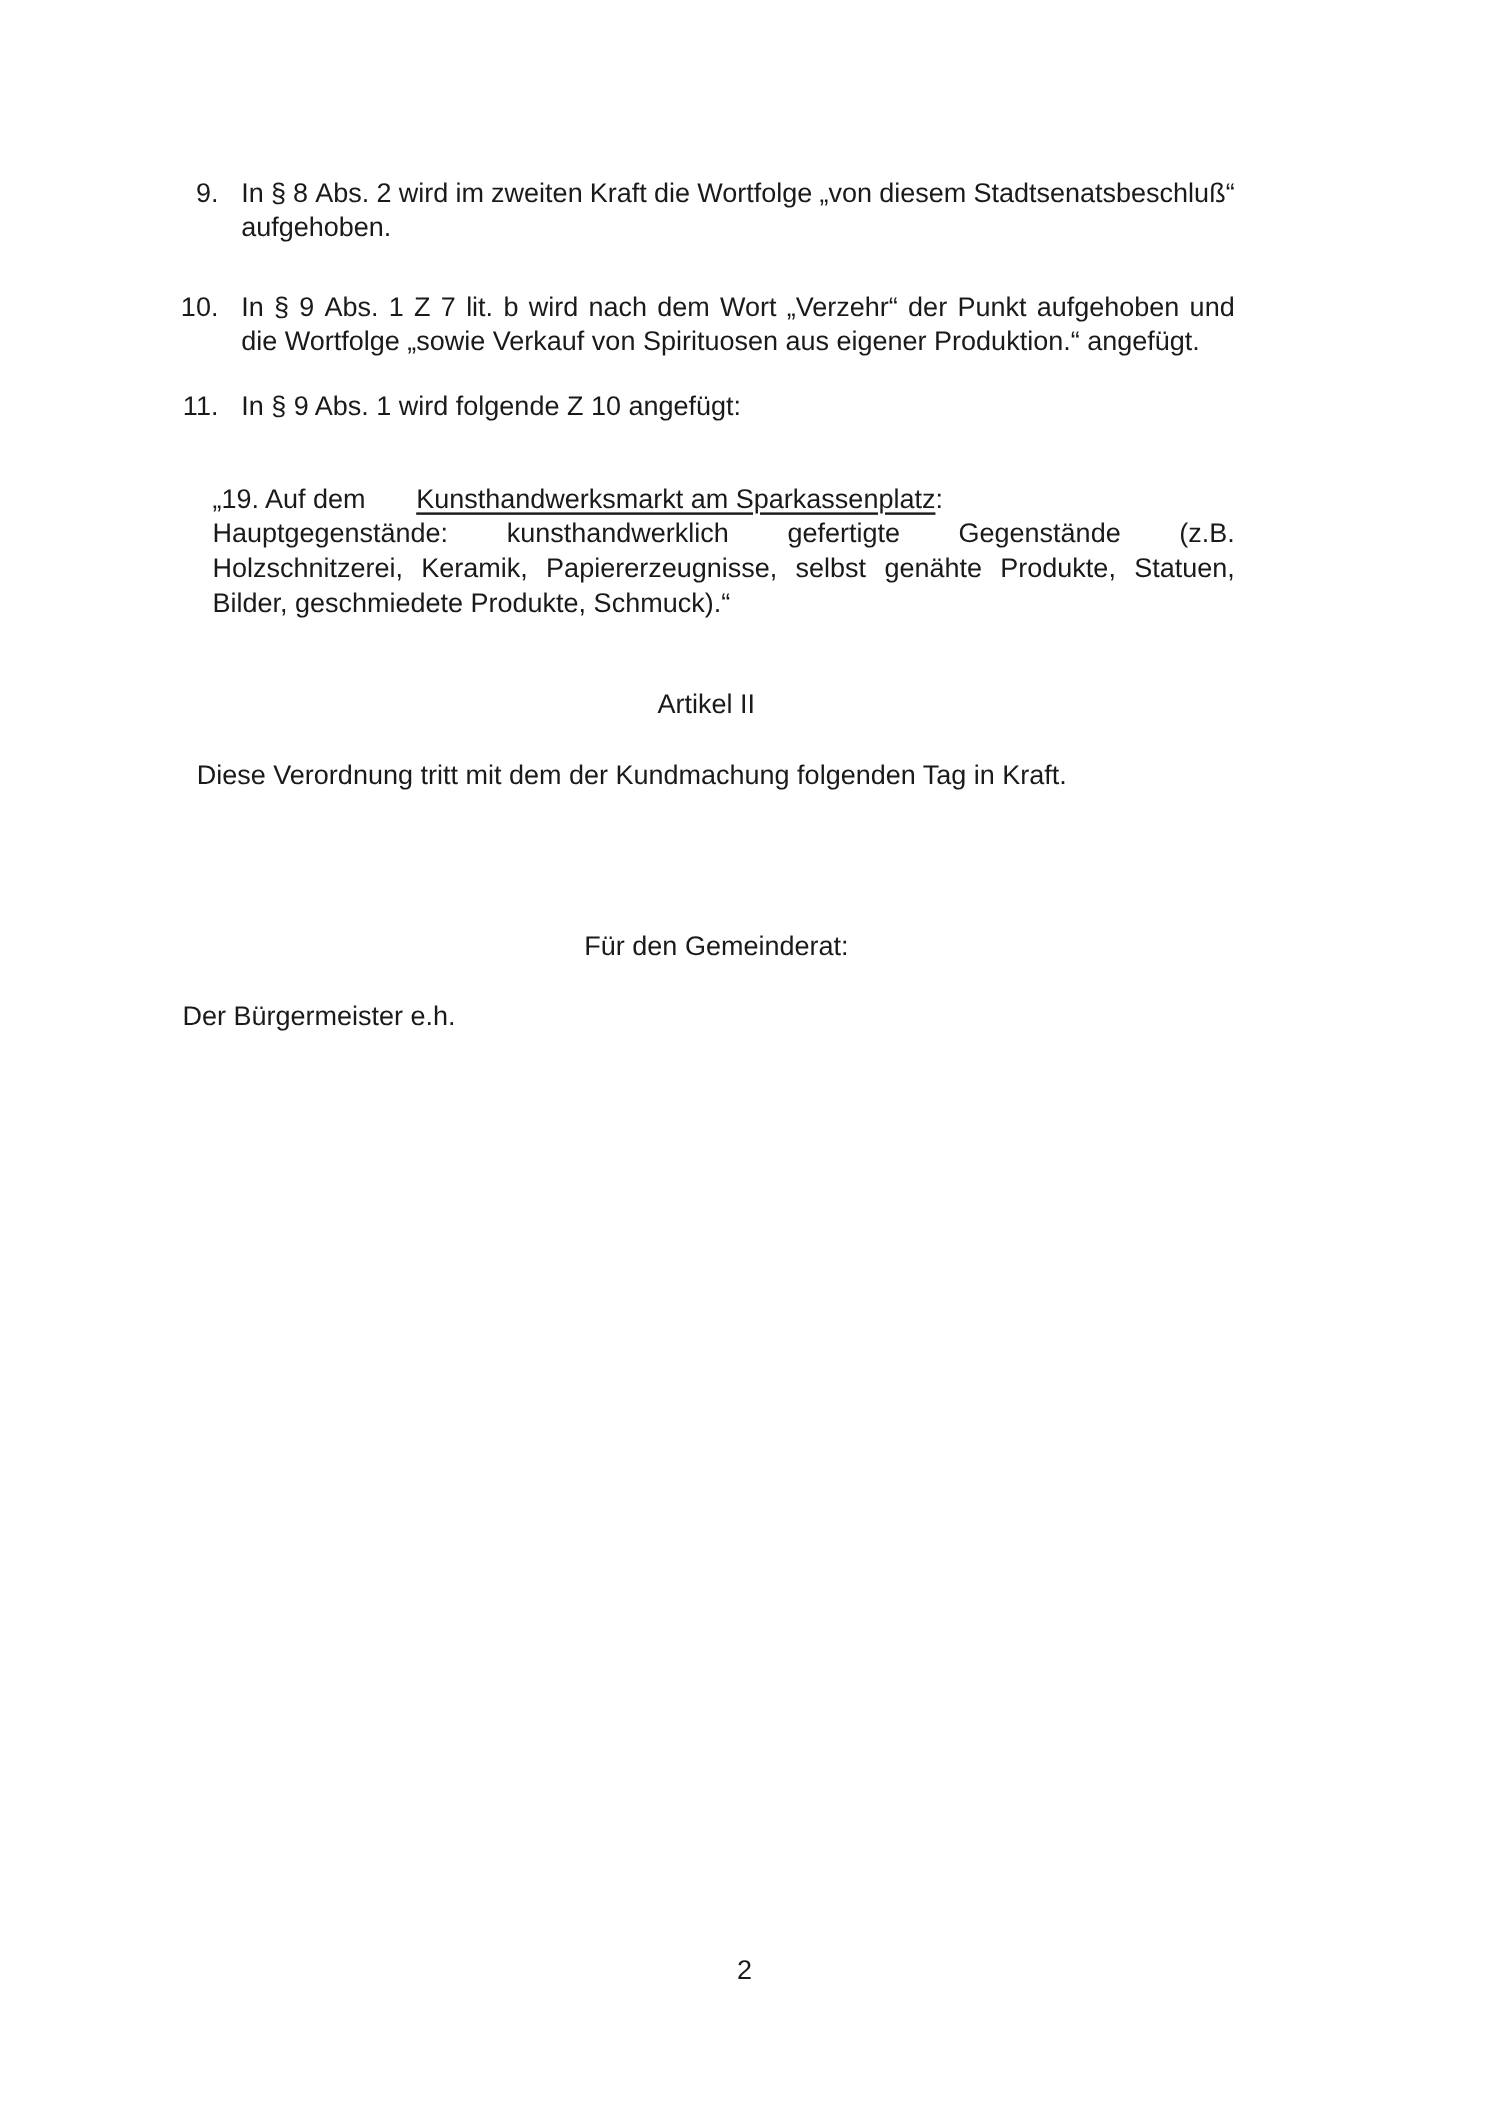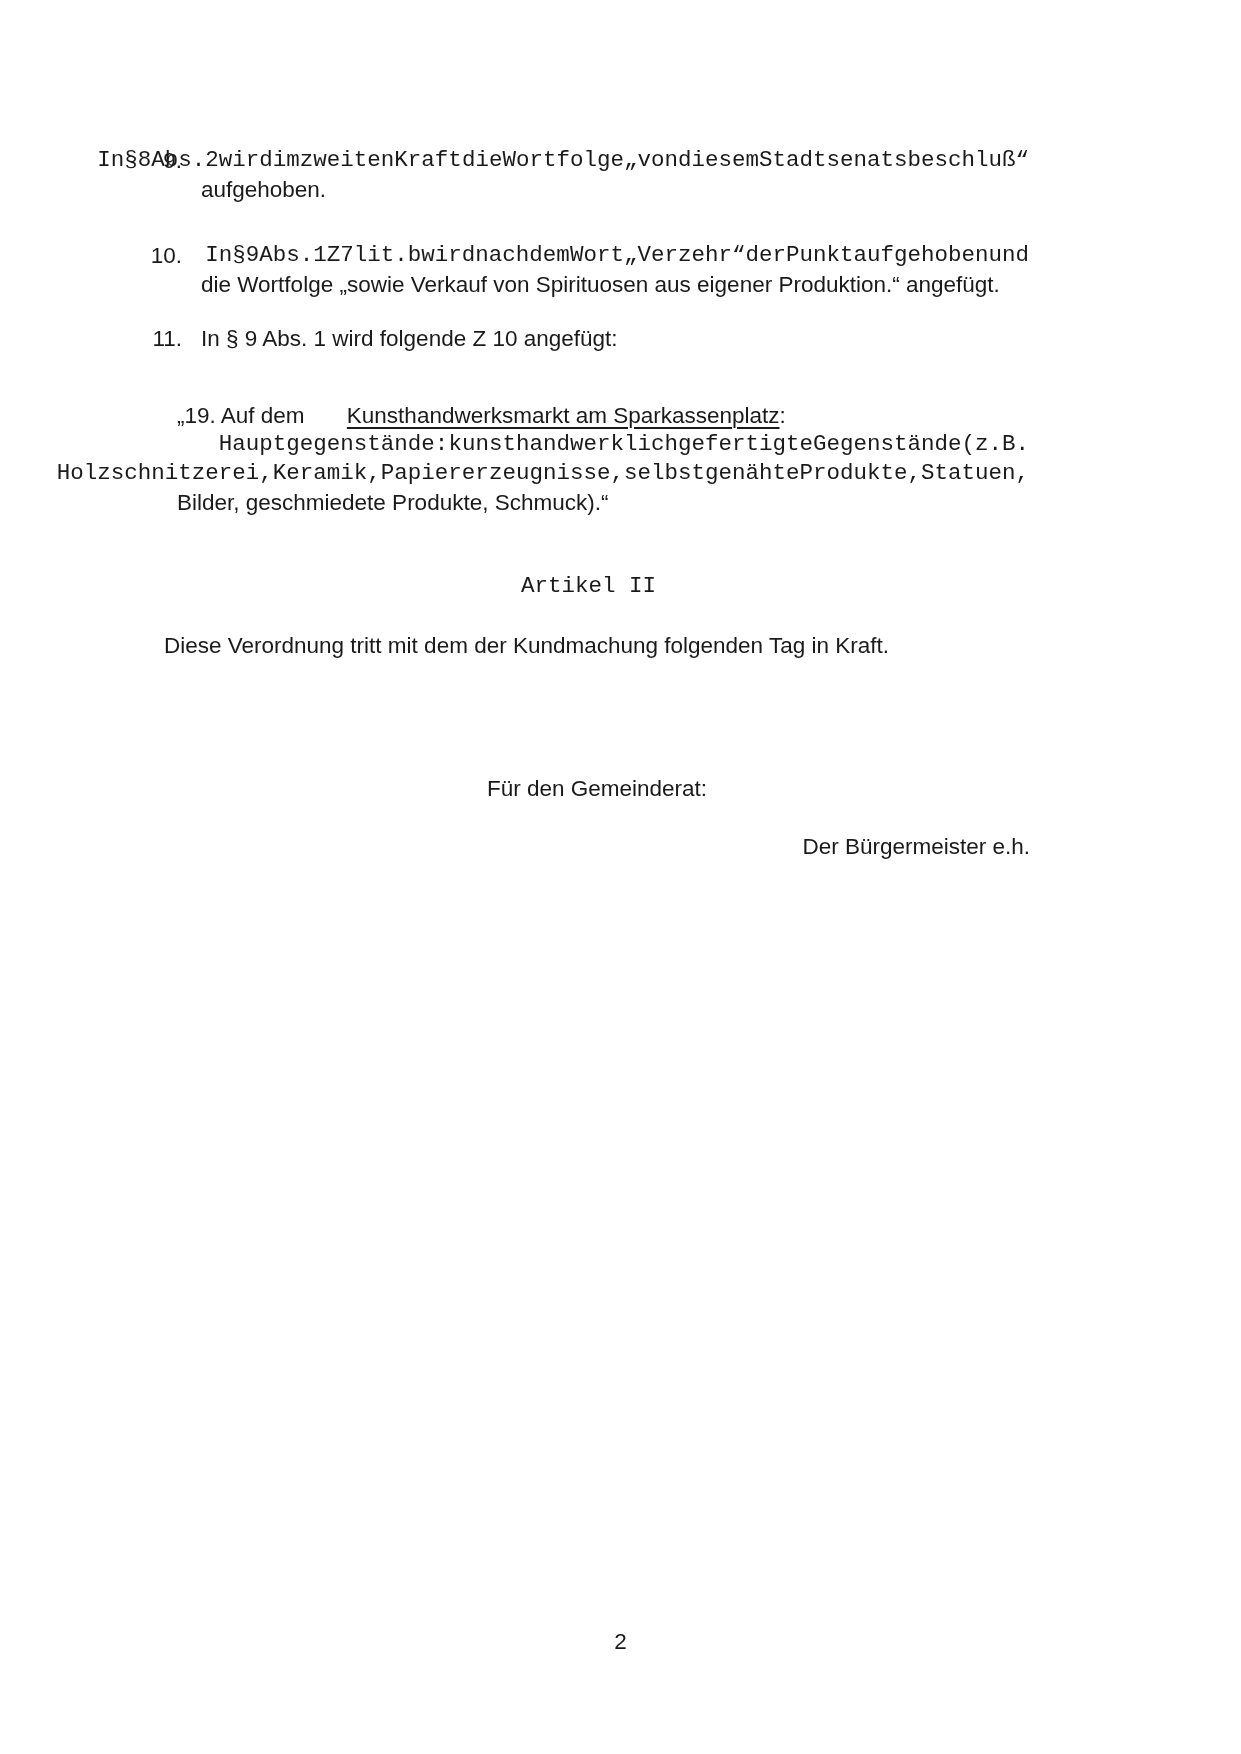--- a/index.html
+++ b/index.html
@@ -17,31 +17,31 @@
   
   .list-item{position:absolute;left:148px;width:881px;}
   #item-9{top:146px;}
   #item-10{top:241px;}
   #item-11{top:324px;}
   .num{position:absolute;left:0;top:0;width:34px;text-align:right;}
   .itext{margin-left:53px;width:828px;}
   
   #quote-block{left:177px;top:401px;width:852px;}
   
-  #article-heading{left:148px;top:572px;width:881px;text-align:center;font-family:Liberation Mono, monospace;}
+  #article-heading{left:148px;top:572px;width:881px;text-align:center;}
   
   #effective-clause{left:164px;top:631px;width:881px;white-space:pre;}
   
   #signature-line-1{left:164px;top:774px;width:866px;text-align:center;}
-  #signature-line-2{left:164px;top:832px;width:866px;text-align:right;}
+  #signature-line-2{left:152px;top:832px;width:866px;text-align:left;}
   
   #page-number{left:0;top:1627px;width:1241px;text-align:center;}
   
   .line{height:29px;white-space:pre;}
-  .jline{display:flex;justify-content:flex-end;align-items:baseline;white-space:pre;font-family:Liberation Mono, monospace;}
+  .jline{display:flex;justify-content:space-between;align-items:baseline;white-space:pre;}
   .u{text-decoration:underline;text-decoration-thickness:2px;text-underline-offset:3.5px;margin-left:36px;}
 </style>
 </head>
 <body>
 
 <div class="page">
 
   <div class="list-item" id="item-9">
     <span class="num">9.</span>
     <div class="itext">

